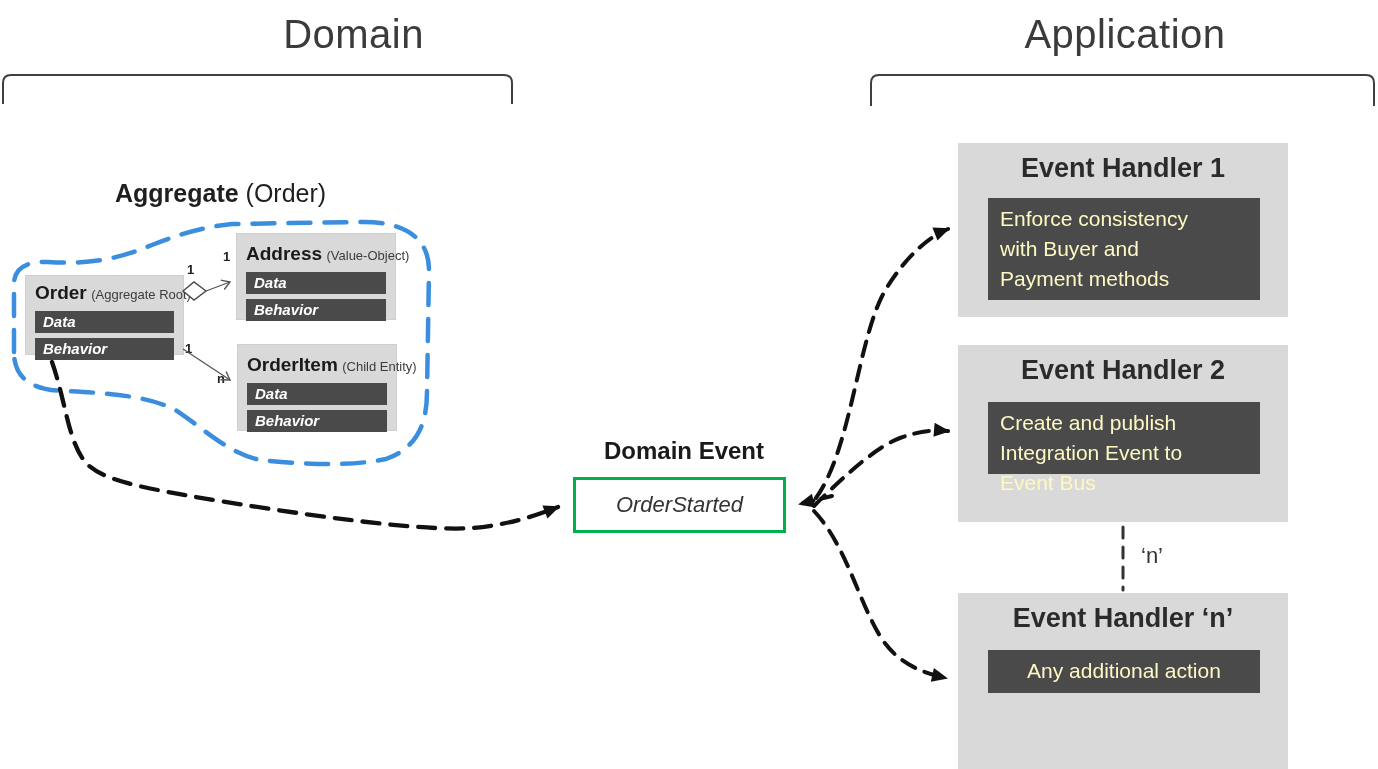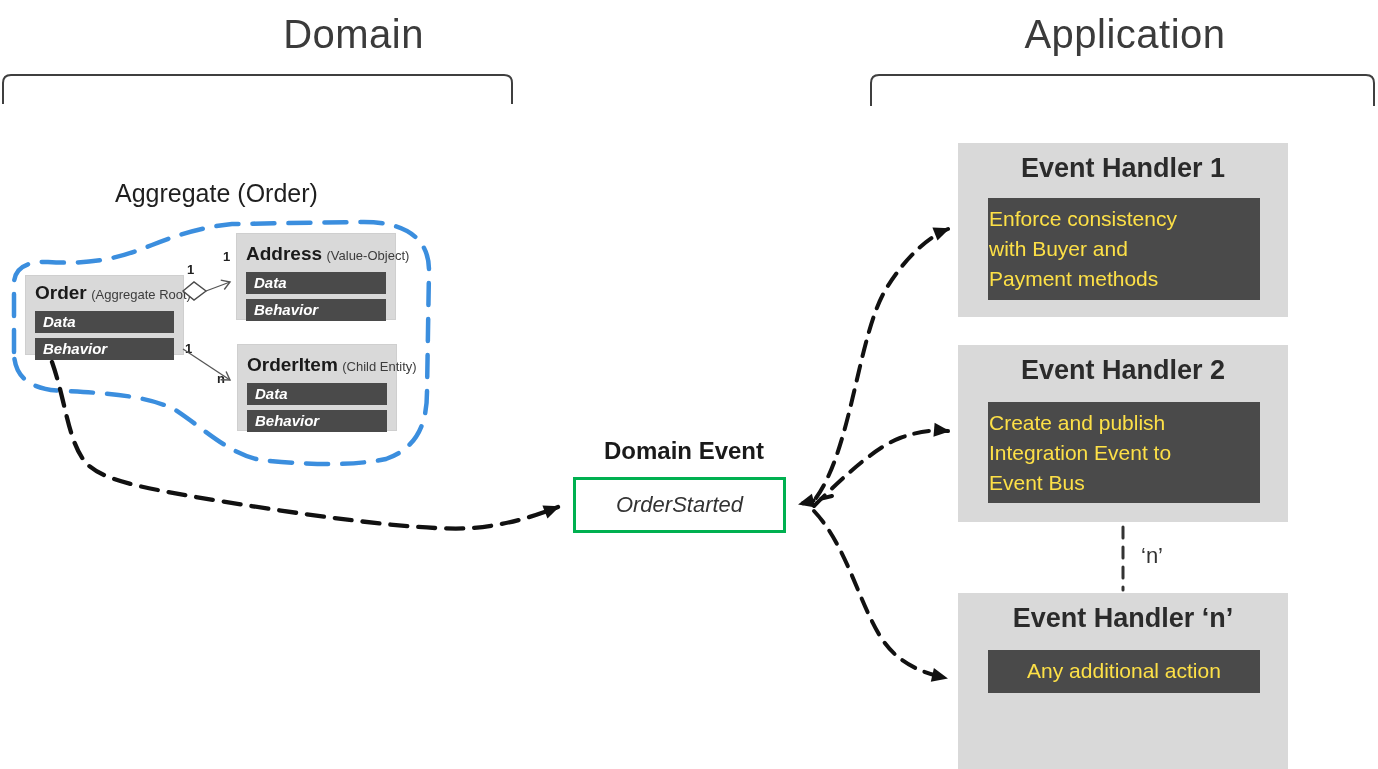--- a/index.html
+++ b/index.html
@@ -5,21 +5,21 @@
   html,body{margin:0;padding:0;background:#fff;}
   .canvas{
     position:relative;width:1378px;height:769px;background:#ffffff;
     font-family:"Liberation Sans",sans-serif;overflow:hidden;
   }
   .section-title{
     position:absolute;top:12px;width:324px;text-align:center;
     font-size:40px;color:#3b3b3b;letter-spacing:0.5px;
   }
   .agg-label{position:absolute;left:115px;top:179px;font-size:25px;color:#1f1f1f;white-space:nowrap;}
-  .agg-label .b{font-weight:normal;}
+  .agg-label .b{font-weight:bold;}
   .entity{
     position:absolute;background:#D9D9D9;box-sizing:border-box;
     padding:6px 9px 8px 9px;box-shadow:0 0 0 1px #cfcfcf;
   }
   .entity .etitle{white-space:nowrap;line-height:22px;}
   .entity .ename{font-weight:bold;font-size:19px;color:#1a1a1a;}
   .entity .stereo{font-size:13px;color:#3c3c3c;}
   .bar{
     background:#4A4A4A;color:#ffffff;font-weight:bold;font-size:15px;
     padding:2px 6px 3px 8px;margin-top:5px;line-height:17px;font-style:italic;
@@ -34,22 +34,22 @@
     box-sizing:border-box;border:3px solid #00B050;background:#fff;
     display:flex;align-items:center;justify-content:center;
     font-size:22px;color:#333;font-style:italic;
   }
   .handler{position:absolute;left:958px;width:330px;background:#D9D9D9;}
   .handler .htitle{
     text-align:center;font-weight:bold;font-size:27px;color:#2b2b2b;
     margin:0;padding-top:10px;white-space:nowrap;
   }
   .hbox{
-    position:absolute;left:30px;width:272px;background:#4A4A4A;color:#fde047;
-    font-size:21px;line-height:30px;padding:6px 1px;box-sizing:border-box;
+    position:absolute;left:30px;width:272px;background:#4A4A4A;color:#fef9c3;
+    font-size:21px;line-height:30px;padding:6px 12px;box-sizing:border-box;
   }
   .nlabel{position:absolute;left:1141px;top:543px;font-size:22px;color:#333;}
   svg.overlay{position:absolute;left:0;top:0;pointer-events:none;}
 </style>
 </head>
 <body>
 
 <div class="canvas">
 
   <div class="section-title" style="left:100px;text-align:right;">Domain</div>
@@ -100,21 +100,21 @@
     <div class="htitle">Event Handler 1</div>
     <div class="hbox" style="top:55px;height:102px;">
       <div>Enforce consistency</div>
       <div>with Buyer and</div>
       <div>Payment methods</div>
     </div>
   </div>
 
   <div class="handler" style="top:345px;height:177px;">
     <div class="htitle">Event Handler 2</div>
-    <div class="hbox" style="top:57px;height:101px;">
+    <div class="hbox" style="top:57px;height:72px;">
       <div>Create and publish</div>
       <div>Integration Event to</div>
       <div>Event Bus</div>
     </div>
   </div>
 
   <div class="nlabel">‘n’</div>
 
   <div class="handler" style="top:593px;height:176px;">
     <div class="htitle">Event Handler ‘n’</div>

